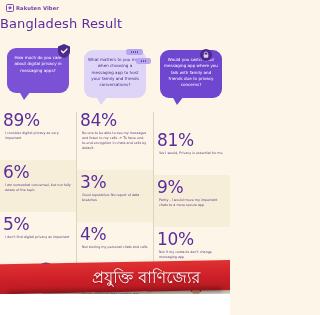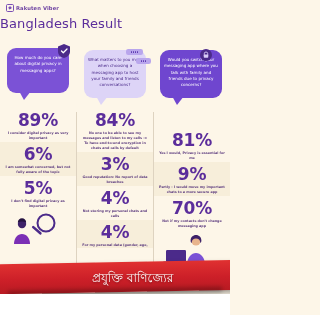--- a/index.html
+++ b/index.html
@@ -63,21 +63,21 @@
   
   .grid{position:absolute;left:0;top:108px;width:230px;}
   .col{position:absolute;top:0;width:76px;}
   .c1{left:0;}
   .c2{left:77px;}
   .c3{left:154px;margin-top:20px;}
   .vdiv{position:absolute;top:4px;width:1px;background:#ded3c0;}
   .vd1{left:76px;}
   .vd2{left:153px;}
 
-  .cell{box-sizing:border-box;padding:4px 3px 1px;text-align:center;font-weight:bold;}
+  .cell{box-sizing:border-box;padding:4px 3px 19px;text-align:left;}
   .cell.alt{background:#f7eeda;}
   .cell.plain{background:#fdf6e8;}
   .big{
     font-size:17px;line-height:1;color:#5b2d9b;letter-spacing:-.3px;
     margin-bottom:2px;
   }
   .cap{font-size:3.3px;line-height:1.5;color:#5b3a7e;padding:0 2px;}
 
   
   .art{position:relative;height:34px;}
@@ -85,21 +85,21 @@
 
   
   .banner{
     position:absolute;left:0;top:262px;width:242px;height:30px;
     background:linear-gradient(180deg,#e03131 0%,#cc1f28 55%,#b81a22 100%);
     transform:skewY(-1.1deg);
     box-shadow:0 3px 5px rgba(0,0,0,.35);
   }
   .banner-text{
     position:absolute;left:92px;top:266px;width:150px;height:24px;
-    color:#fff;font-size:12px;line-height:24px;white-space:nowrap;
+    color:#fff;font-size:16px;line-height:24px;white-space:nowrap;
     text-shadow:0 1px 2px rgba(0,0,0,.35);
     font-family:"DejaVu Sans","Liberation Sans",sans-serif;
   }
   .banner-shadow{
     position:absolute;left:8px;top:289px;width:214px;height:5px;
     background:rgba(0,0,0,.28);filter:blur(2px);transform:skewY(-1.1deg);
   }
   .footer-pad{position:absolute;left:0;top:294px;width:230px;height:21px;background:#ffffff;}
 </style>
 </head>
@@ -212,21 +212,21 @@
   <div class="col c3">
     <div class="cell plain">
       <div class="big">81%</div>
       <div class="cap">Yes I would, Privacy is essential for me</div>
     </div>
     <div class="cell alt">
       <div class="big">9%</div>
       <div class="cap">Partly - I would move my important chats to a more secure app</div>
     </div>
     <div class="cell plain">
-      <div class="big">70%</div>
+      <div class="big">10%</div>
       <div class="cap">Not if my contacts don't change messaging app</div>
     </div>
     <div class="art">
       <svg width="76" height="34" viewBox="0 0 76 34">
         <circle cx="42" cy="11" r="4.6" fill="#e8b48c"></circle>
         <path d="M36.6 10.5c0-3.4 2.4-5.6 5.4-5.6s5.4 2.2 5.4 5.6c0 1.6-.6 2.4-1 2.4-.3-3-2-4.3-4.4-4.3-2.4 0-4.1 1.3-4.4 4.3-.5 0-1-.8-1-2.4z" fill="#3d2168"></path>
         <path d="M33 34c.6-7 4.4-11 9-11s8.4 4 9 11z" fill="#7b52d6"></path>
         <rect x="12" y="20" width="20" height="12" rx="1.2" fill="#4b2a8a"></rect>
         <rect x="9" y="31.4" width="26" height="2.2" rx="1.1" fill="#3d2168"></rect>
       </svg>

